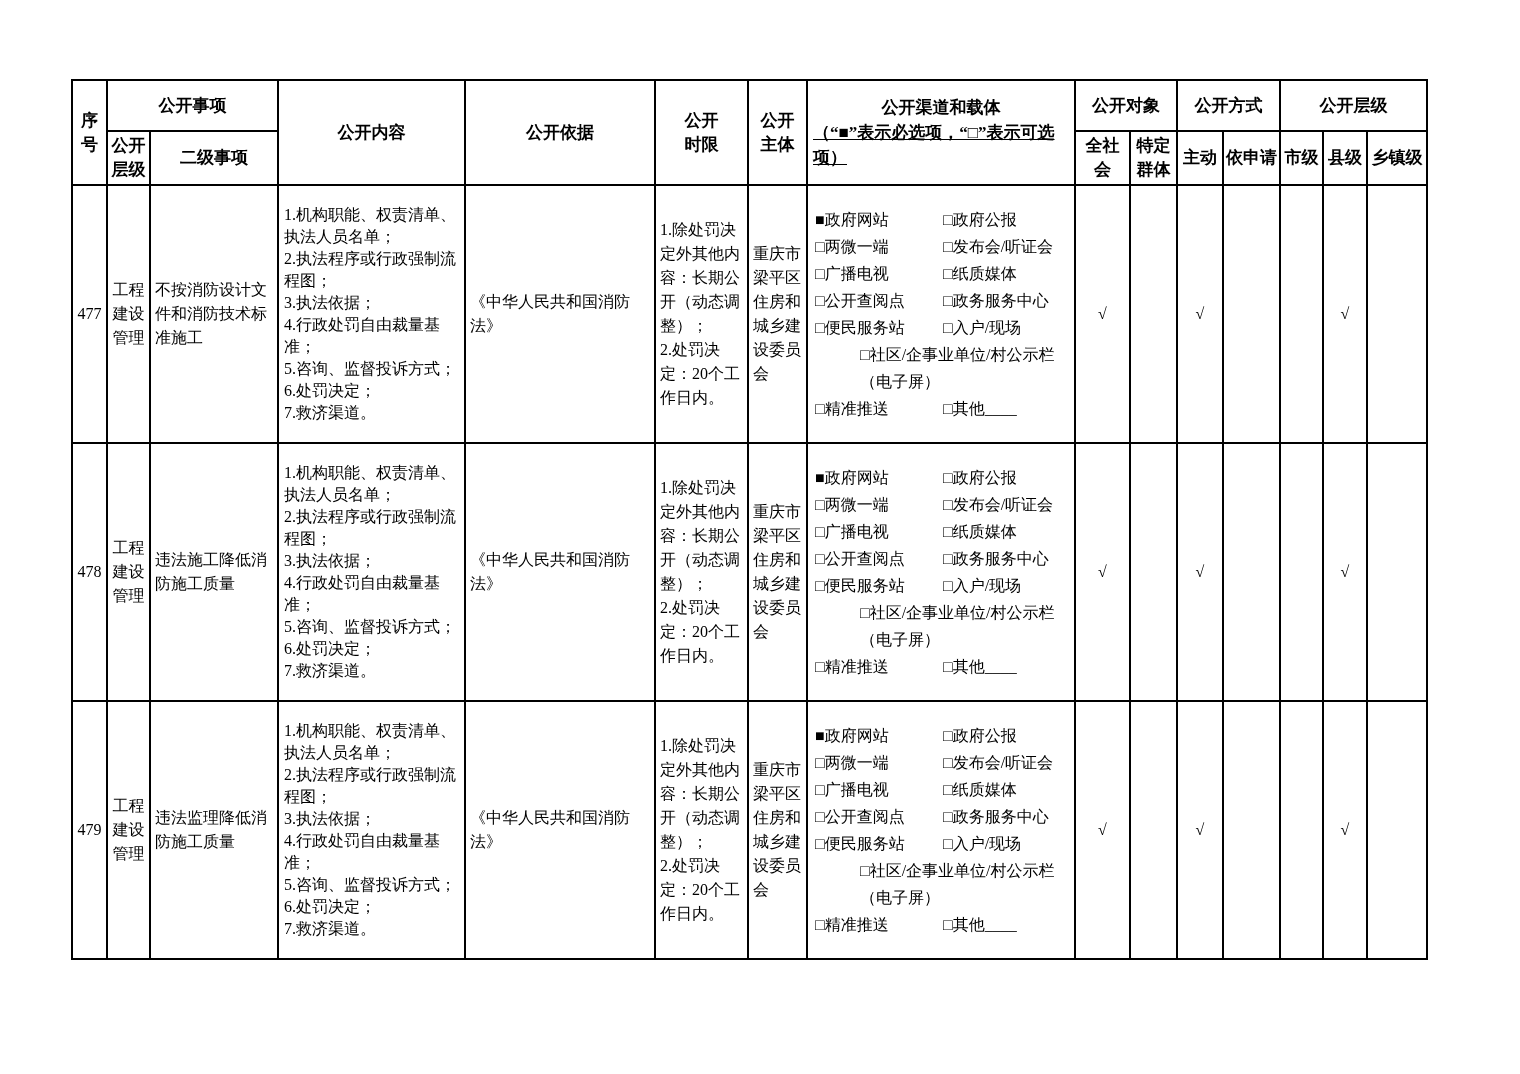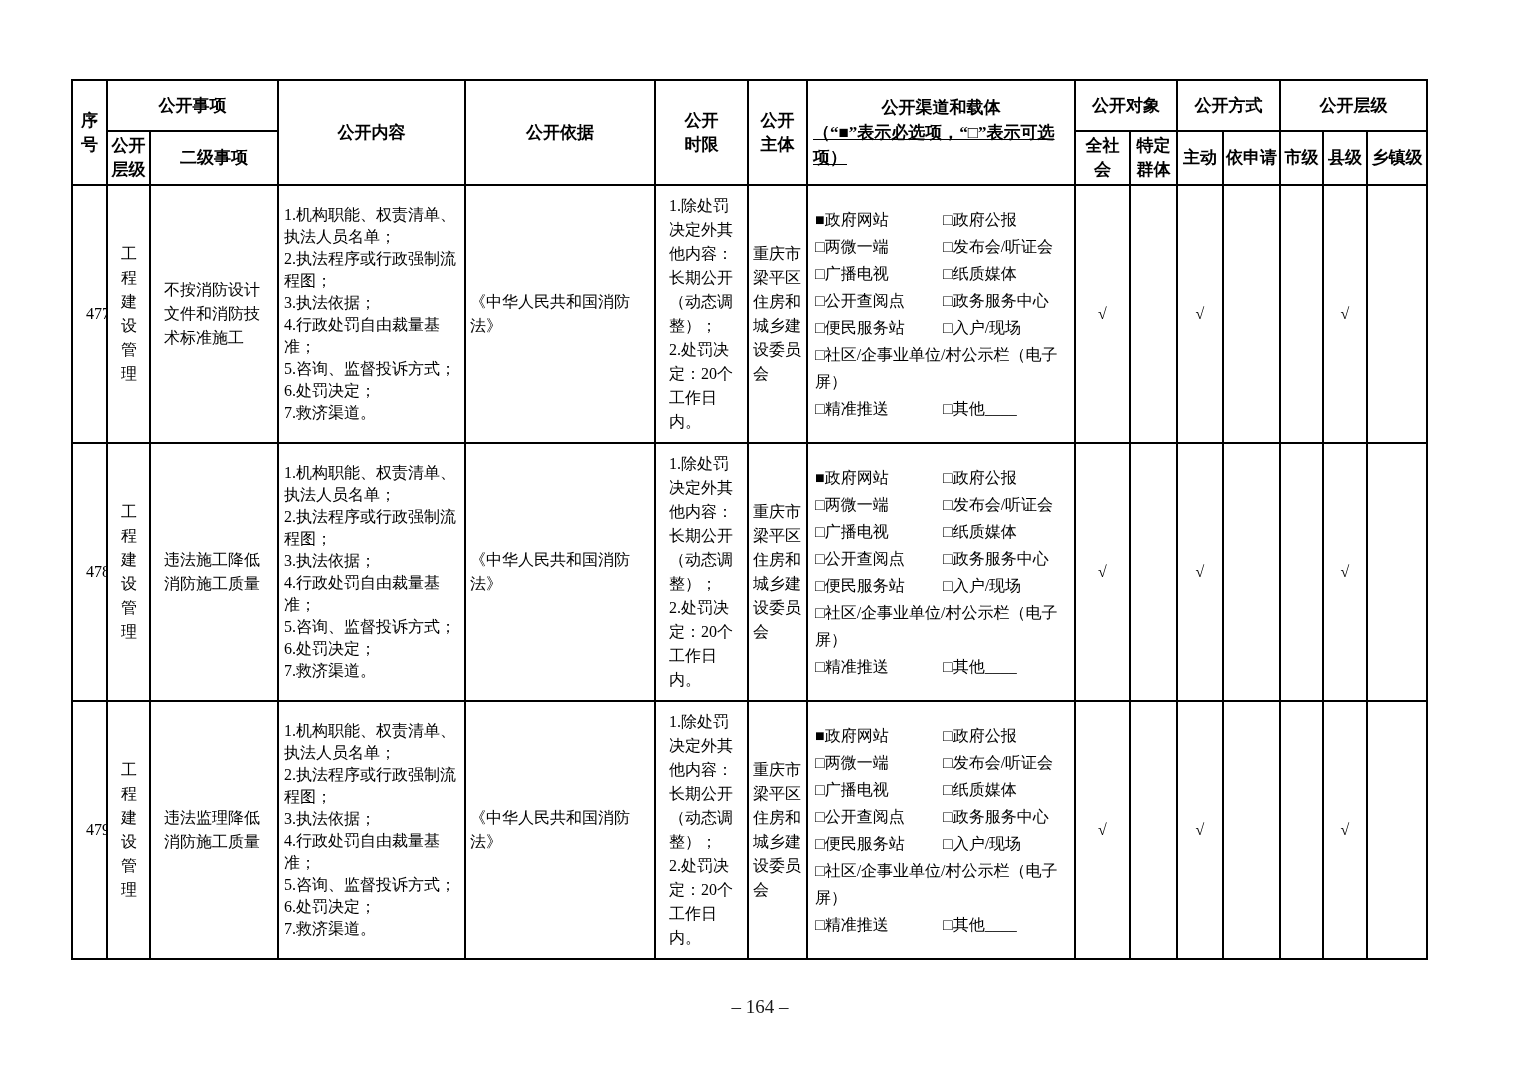--- a/index.html
+++ b/index.html
@@ -15,21 +15,21 @@
   table.disclosure {
     position: absolute; left: 71px; top: 79px;
     border-collapse: collapse; table-layout: fixed;
     width: 1357px;
   }
   th, td { border: 2px solid #000; vertical-align: middle; overflow: hidden; }
   th {
     font-weight: bold; font-size: 17px; text-align: center;
     padding: 2px 1px; line-height: 24px;
   }
-  td { font-size: 16px; padding: 2px 13px; line-height: 24px; }
+  td { font-size: 16px; padding: 2px 4px; line-height: 24px; }
 
   thead tr.h1 { height: 51px; }
   thead tr.h2 { height: 50px; }
   tbody tr { height: 235px; }
 
   .w1 { display: inline-block; width: 19px; }   
   .w2 { display: inline-block; width: 36px; }   
 
   .ch-head { text-align: left; padding: 2px 5px; }
   .ch-head .ch-title { display: block; text-align: center; }
@@ -40,21 +40,21 @@
   .cell-content { line-height: 22px; padding: 18px 5px; }
   .cell-content div { line-height: 22px; }
   .cell-basis { line-height: 24px; padding: 2px 4px; }
   .cell-time div { line-height: 24px; }
   .cell-subject { line-height: 24px; padding: 20px 4px; }
 
   .cell-channels { padding: 2px 7px; line-height: 27px; }
   .ch-line { display: flex; }
   .ch-left { width: 128px; flex: none; }
   .ch-right { flex: 1; }
-  .ch-wide { display: block; }
+  .ch-wide { display: block; margin-left: 45px; }
 
   .mark-cell { font-size: 16px; text-align: center; }
 
   .page-number {
     position: absolute; left: 0; top: 996px; width: 1520px;
     text-align: center; font-size: 19px; color: #1a1a1a;
   }
 </style>
 </head>
 <body>
@@ -276,14 +276,13 @@
       <td class="mark-cell"></td>
       <td class="mark-cell">√</td>
       <td class="mark-cell"></td>
       <td class="mark-cell"></td>
       <td class="mark-cell">√</td>
       <td class="mark-cell"></td>
     </tr>
   </tbody>
   </table>
 
-  <div class="page-number">– 164 –</div>
 </div>
 
 </body></html>

